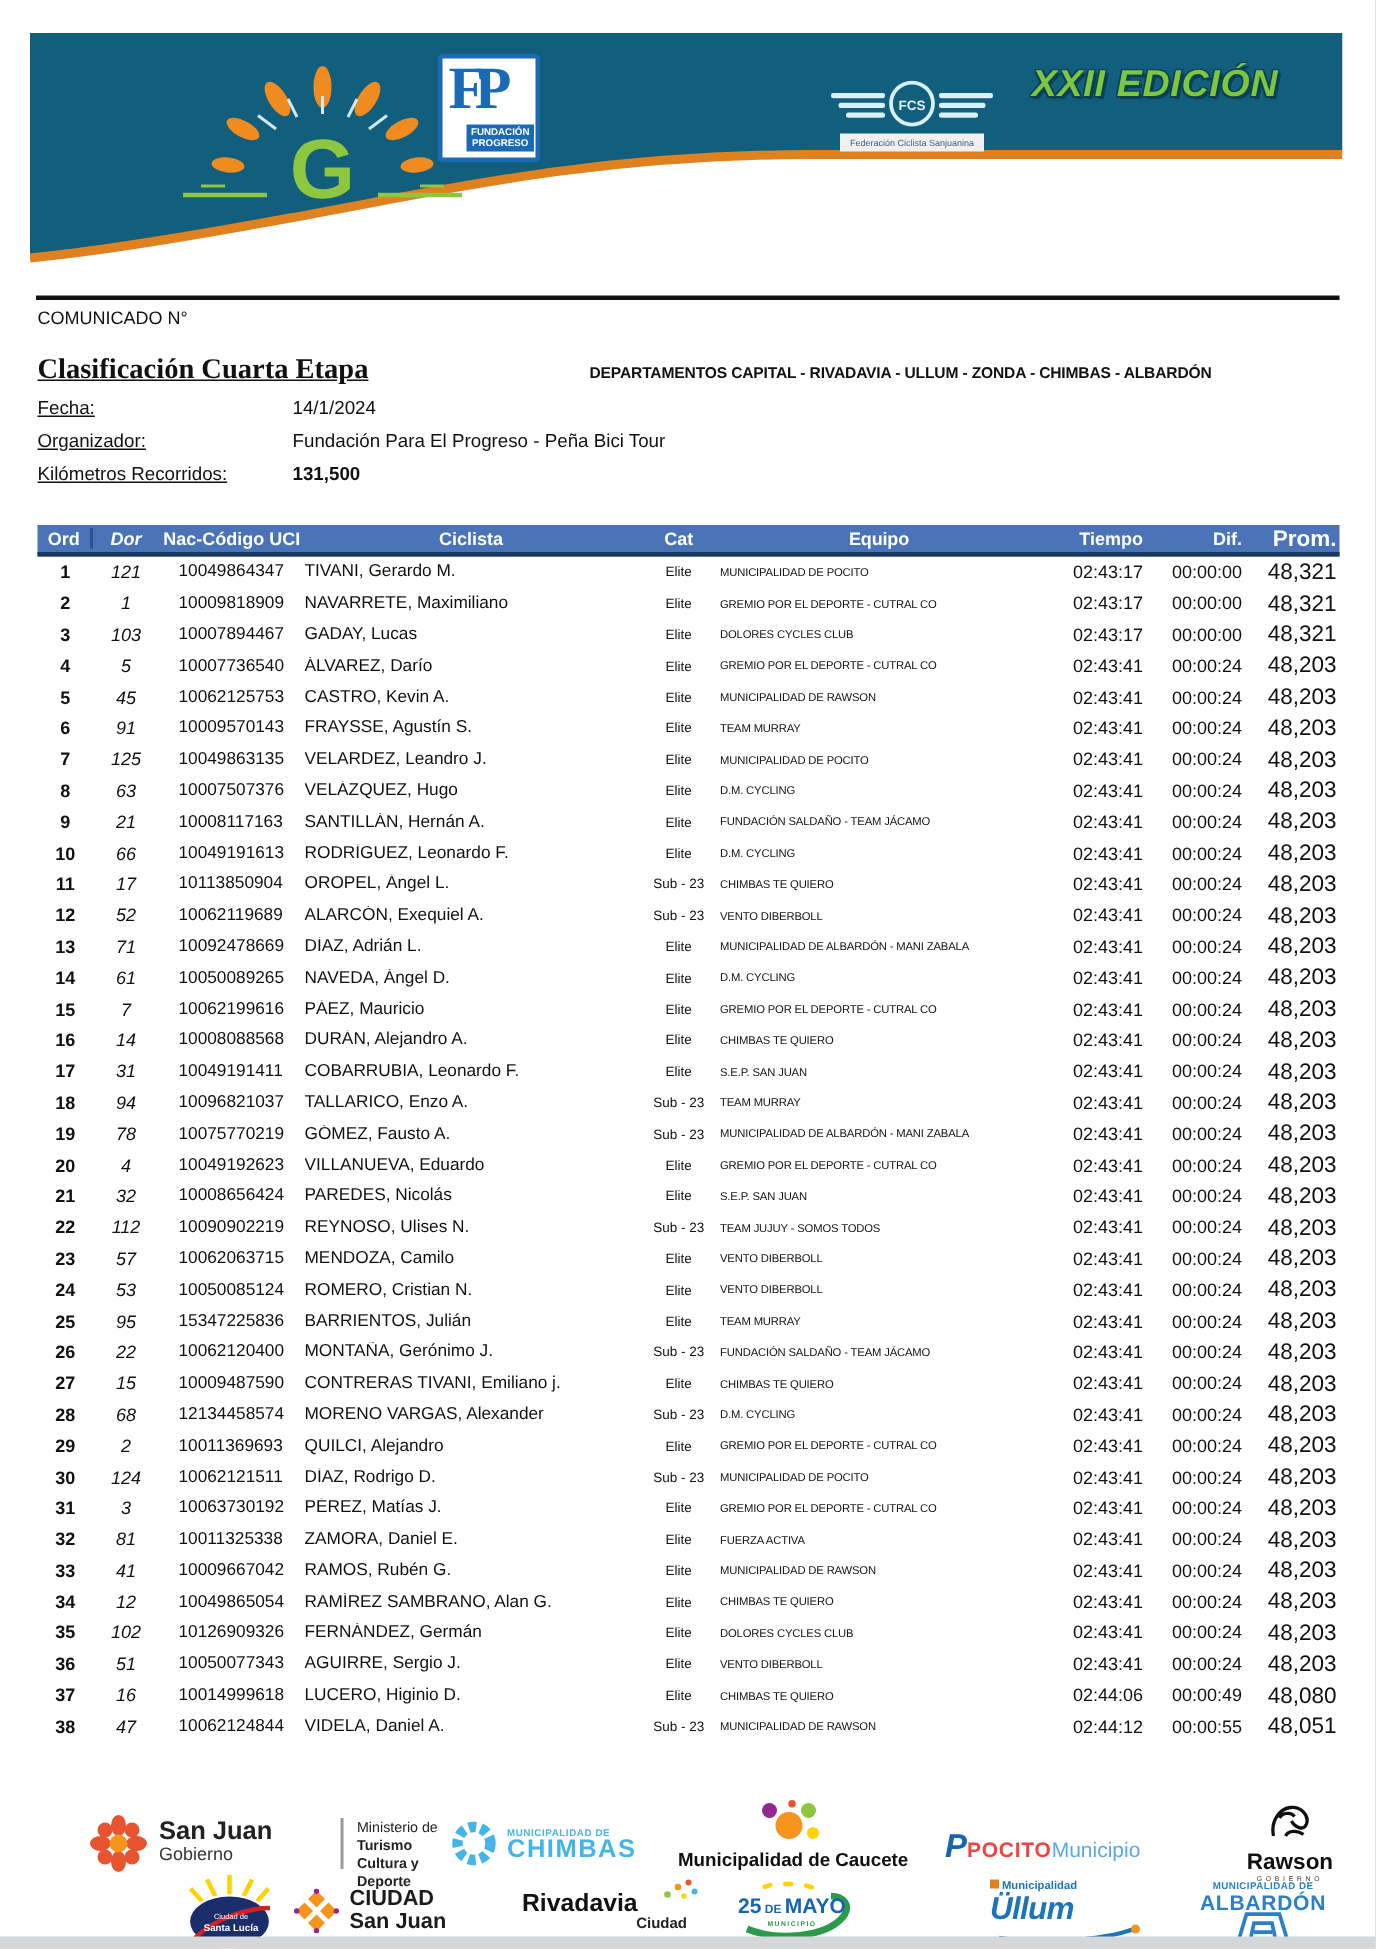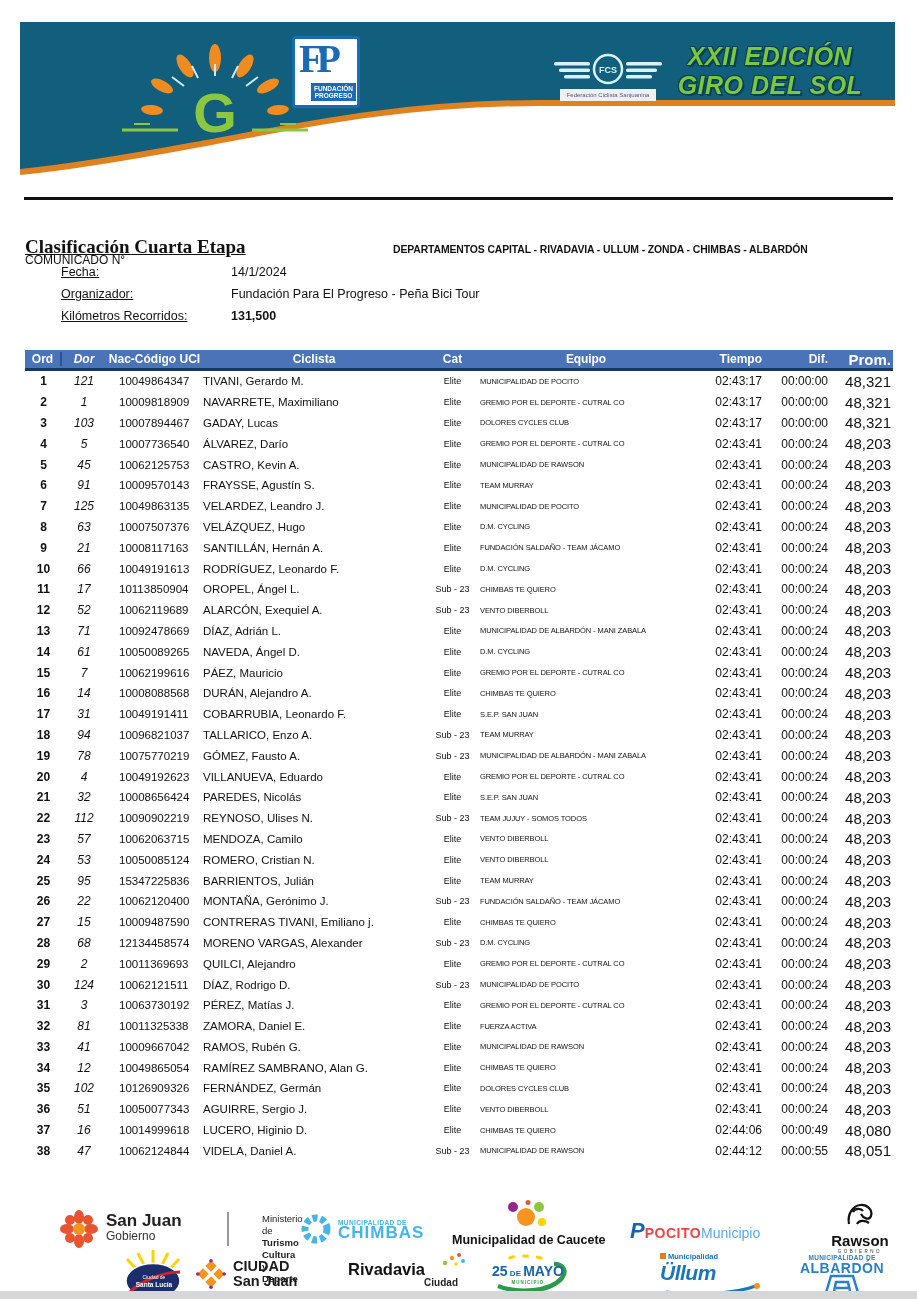--- a/index.html
+++ b/index.html
@@ -15,24 +15,24 @@
   .banner svg.swoosh{position:absolute;left:0;top:0;}
   .sun-logo{position:absolute;left:100px;top:22px;}
   .fp-logo{position:absolute;left:272px;top:14px;width:68px;height:72px;background:#fff;border:3px solid var(--fpblue);border-radius:3px;}
   .fp-mono{position:absolute;left:4px;top:-4px;font-size:40px;font-weight:900;color:var(--fpblue);letter-spacing:-7px;font-family:Liberation Serif, serif;}
   .fp-band{position:absolute;right:1px;bottom:4px;background:var(--fpblue);color:#fff;font-size:6.5px;font-weight:bold;padding:2px 3px;line-height:7px;text-align:center;}
   .fcs-logo{position:absolute;left:532px;top:26px;}
   .edition{position:absolute;left:630px;top:20px;width:240px;text-align:center;font-style:italic;font-weight:900;font-size:25px;line-height:29px;color:var(--green);letter-spacing:.5px;text-shadow:2px 2px 0 #0a4156,-1px -1px 0 #0a4156,1px -1px 0 #0a4156,-1px 1px 0 #0a4156;}
 
   
   .rule{position:absolute;left:24px;top:197px;width:869px;height:3px;background:#111;}
-  .comunicado{position:absolute;left:25px;top:205px;font-size:12px;color:#111;margin-top:48px;}
+  .comunicado{position:absolute;left:25px;top:205px;font-size:12px;color:#111;}
   .doc-title{position:absolute;left:25px;top:236px;font-family:"Liberation Serif",serif;font-weight:bold;font-size:19px;color:#111;text-decoration:underline;}
   .departamentos{position:absolute;left:393px;top:244px;width:500px;font-size:10.4px;font-weight:bold;color:#111;letter-spacing:-.1px;}
-  .info-row{position:absolute;left:25px;font-size:12.5px;color:#111;margin-left:36px;}
+  .info-row{position:absolute;left:25px;font-size:12.5px;color:#111;}
   .info-row .lbl{display:inline-block;width:170px;text-decoration:underline;}
   .info-fecha{top:265px;} .info-org{top:287px;} .info-km{top:309px;}
   .info-km .val{font-weight:bold;}
 
   
   .table{position:absolute;left:25px;top:350px;width:868px;}
   .thead{display:flex;align-items:center;height:21px;background:var(--header-blue);border-bottom:3px solid var(--navy);color:#ffffff;font-weight:bold;font-size:12px;}
   .thead .h-ord{border-right:2px solid #2c5391;}
   .trow{display:flex;align-items:center;height:20.8px;color:#111;}
   .c-ord{width:37px;text-align:center;font-weight:bold;font-size:12px;flex:none;}
@@ -47,21 +47,21 @@
   .thead .c-uci{padding-left:0;text-align:center;font-size:12px;}
   .thead .c-name,.thead .c-team{text-align:center;font-size:12px;}
   .thead .c-cat{font-size:12px;}
 
   
   .footer{position:absolute;left:0;top:1200px;width:917px;height:99px;font-family:"Liberation Sans",sans-serif;}
   .spn{position:absolute;}
   .sj-text1{font-size:17px;font-weight:bold;color:#222;line-height:17px;}
   .sj-text2{font-size:12px;color:#333;}
   .sj-div{position:absolute;left:167px;top:2px;width:2px;height:34px;background:#999;}
-  .sj-min{position:absolute;left:178px;top:3px;font-size:9.5px;color:#222;line-height:12px;margin-left:24px;}
+  .sj-min{position:absolute;left:178px;top:3px;font-size:9.5px;color:#222;line-height:12px;}
   .sj-min b{font-weight:bold;}
   .chimbas-txt{color:#45b5e8;font-weight:bold;line-height:10px;}
   .chimbas-top{font-size:6.5px;letter-spacing:.4px;}
   .chimbas-name{font-size:17px;letter-spacing:1px;}
   .caucete-lbl{font-size:12.5px;font-weight:bold;color:#111;}
   .pocito{font-size:14px;}
   .pocito .p{font-size:22px;font-weight:900;font-style:italic;color:#1565b0;}
   .pocito .n{font-weight:900;color:#ef4444;letter-spacing:.5px;}
   .pocito .m{color:#5aa9e6;}
   .rawson-name{font-size:15px;font-weight:900;color:#111;}
@@ -138,21 +138,20 @@
         <rect x="74" y="27" width="26" height="3.5" rx="1.5"></rect>
       </g>
       <circle cx="56" cy="21" r="14" fill="#115f7d" stroke="#d9f1f8" stroke-width="2.5"></circle>
       <text x="56" y="25" text-anchor="middle" font-family="Liberation Sans,sans-serif" font-size="9" font-weight="bold" fill="#d9f1f8">FCS</text>
       <rect x="8" y="41" width="96" height="12" fill="#f0f0f0"></rect>
       <text x="56" y="49" text-anchor="middle" font-family="Liberation Sans,sans-serif" font-size="6" fill="#4a5a8a">Federación Ciclista Sanjuanina</text>
     </svg>
 
     <div class="edition">
       <div>XXII EDICIÓN</div>
-      <div>GIRO DEL SOL</div>
     </div>
   </div>
 
   <div class="rule"></div>
   <div class="comunicado">COMUNICADO N°</div>
   <div class="doc-title">Clasificación Cuarta Etapa</div>
   <div class="departamentos">DEPARTAMENTOS CAPITAL - RIVADAVIA - ULLUM - ZONDA - CHIMBAS - ALBARDÓN</div>
 
   <div class="info-row info-fecha">
     <span class="lbl">Fecha:</span><span class="val">14/1/2024</span>

